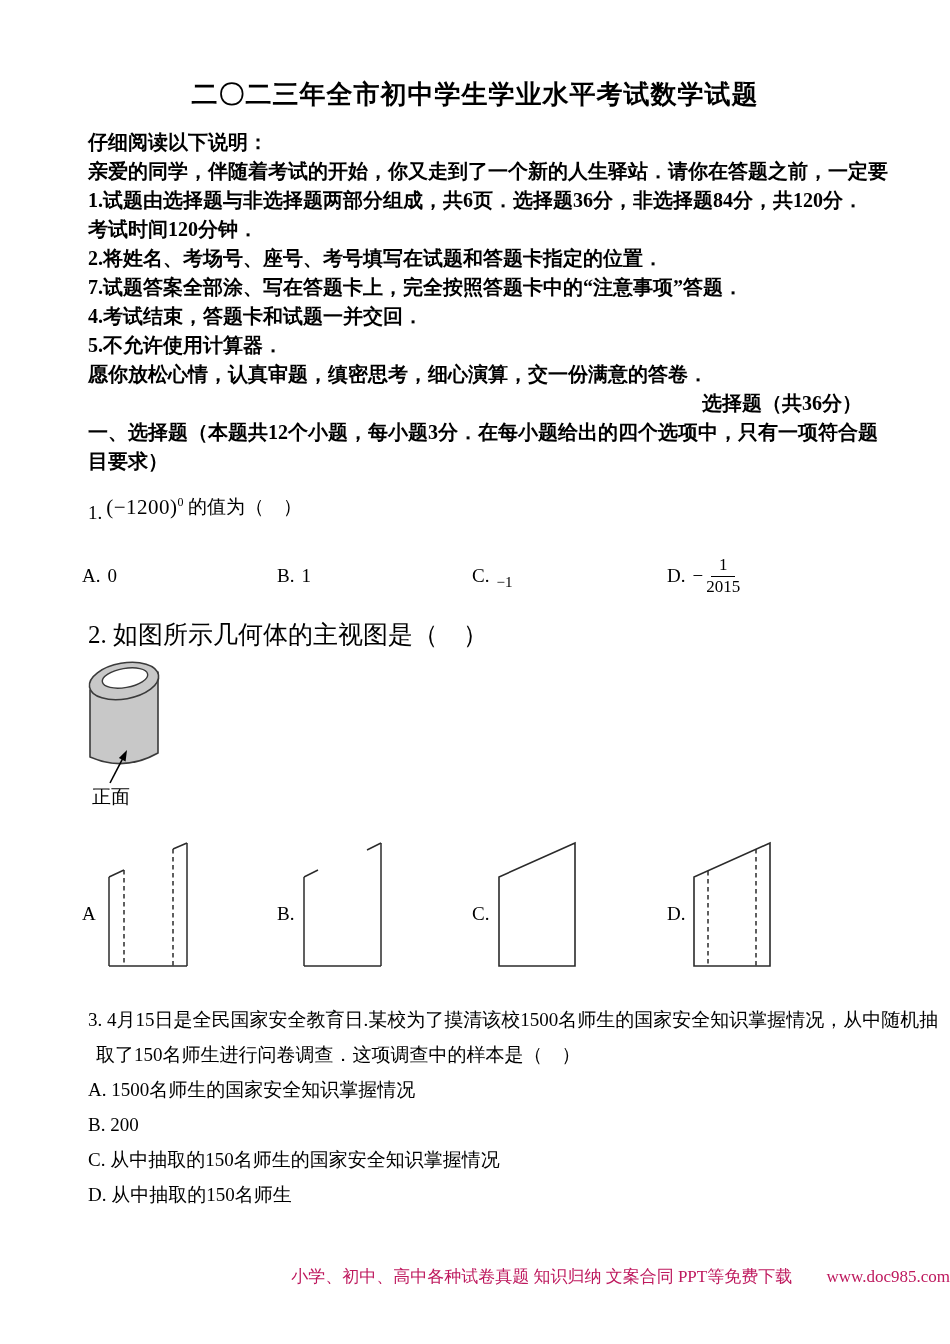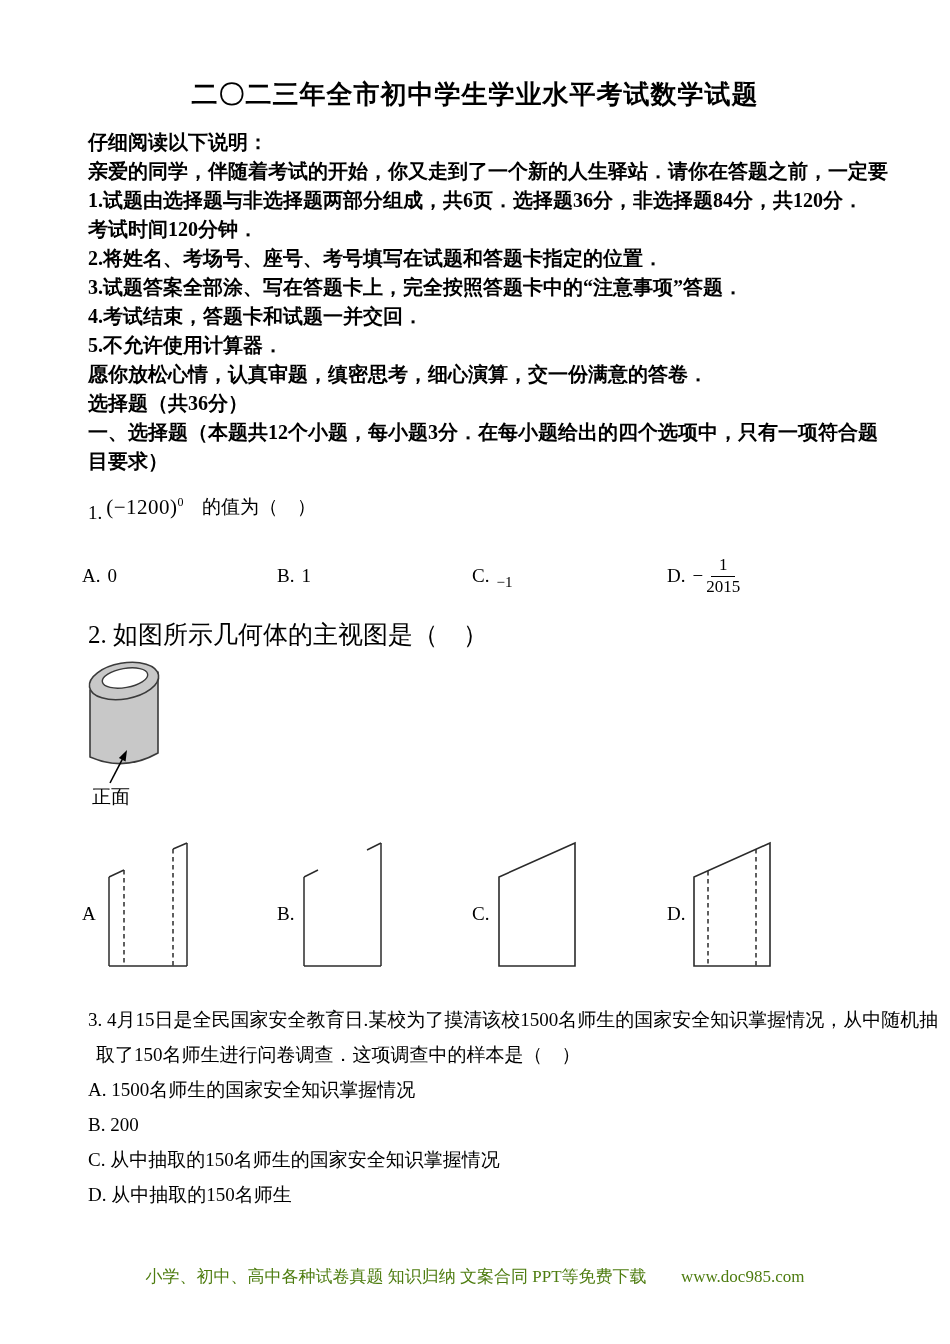--- a/index.html
+++ b/index.html
@@ -23,34 +23,34 @@
   }
   .content { padding: 0 88px; }
 
   .notice { margin-top: 16px; }
   .notice .nline {
     font-size: 20px;
     font-weight: 700;
     line-height: 29px;
     white-space: nowrap;
   }
-  .nline.centered { text-align: left; white-space: normal; }
+  .nline.centered { text-align: right; white-space: normal; }
 
   
   .q1-stem {
     margin-top: 14px;
     height: 34px;
     display: flex;
     align-items: center;
     font-size: 19px;
   }
   .q1-num { margin-right: 4px; align-self: flex-end; line-height: 22px; }
   .math-expr { font-size: 21px; letter-spacing: 0.5px; }
   .math-expr sup { font-size: 12px; }
-  .q1-stem .stem-text { margin-left: 18px; }
+  .q1-stem .stem-text { margin-left: 4px; }
 
   .q1-options {
     display: flex;
     align-items: center;
     height: 48px;
     margin-top: 28px;
     margin-left: -6px;
   }
   .q1-opt { width: 197px; display: flex; align-items: center; font-size: 19px; }
   .q1-opt .olabel { margin-right: 7px; }
@@ -69,42 +69,42 @@
 
   
   .q3 { margin-top: 32px; font-size: 19px; line-height: 35px; }
   .q3 div { white-space: nowrap; }
   .q3 .indent { padding-left: 8px; }
 
   .page-footer {
     position: absolute;
     left: 0; right: 0;
     bottom: 56px;
-    text-align: center;
+    text-align: right;
     font-size: 17px;
-    color: #4d7c0f;
+    color: #be185d;
   }
   .page-footer .site { margin-left: 30px; }
 </style>
 </head>
 <body>
 
 <div class="page">
 
   <h1 class="page-title">二〇二三年全市初中学生学业水平考试数学试题</h1>
 
   <div class="content">
 
     <div class="notice">
       <div class="nline">仔细阅读以下说明：</div>
       <div class="nline">亲爱的同学，伴随着考试的开始，你又走到了一个新的人生驿站．请你在答题之前，一定要</div>
       <div class="nline">1.试题由选择题与非选择题两部分组成，共6页．选择题36分，非选择题84分，共120分．</div>
       <div class="nline">考试时间120分钟．</div>
       <div class="nline">2.将姓名、考场号、座号、考号填写在试题和答题卡指定的位置．</div>
-      <div class="nline">3.试题答案全部涂、写在答题卡上，完全按照答题卡中的“注意事项”答题．</div>
+      <div class="nline">7.试题答案全部涂、写在答题卡上，完全按照答题卡中的“注意事项”答题．</div>
       <div class="nline">4.考试结束，答题卡和试题一并交回．</div>
       <div class="nline">5.不允许使用计算器．</div>
       <div class="nline">愿你放松心情，认真审题，缜密思考，细心演算，交一份满意的答卷．</div>
       <div class="nline centered">选择题（共36分）</div>
       <div class="nline">一、选择题（本题共12个小题，每小题3分．在每小题给出的四个选项中，只有一项符合题</div>
       <div class="nline">目要求）</div>
     </div>
 
     <div class="q1-stem">
       <span class="q1-num">1.</span>

